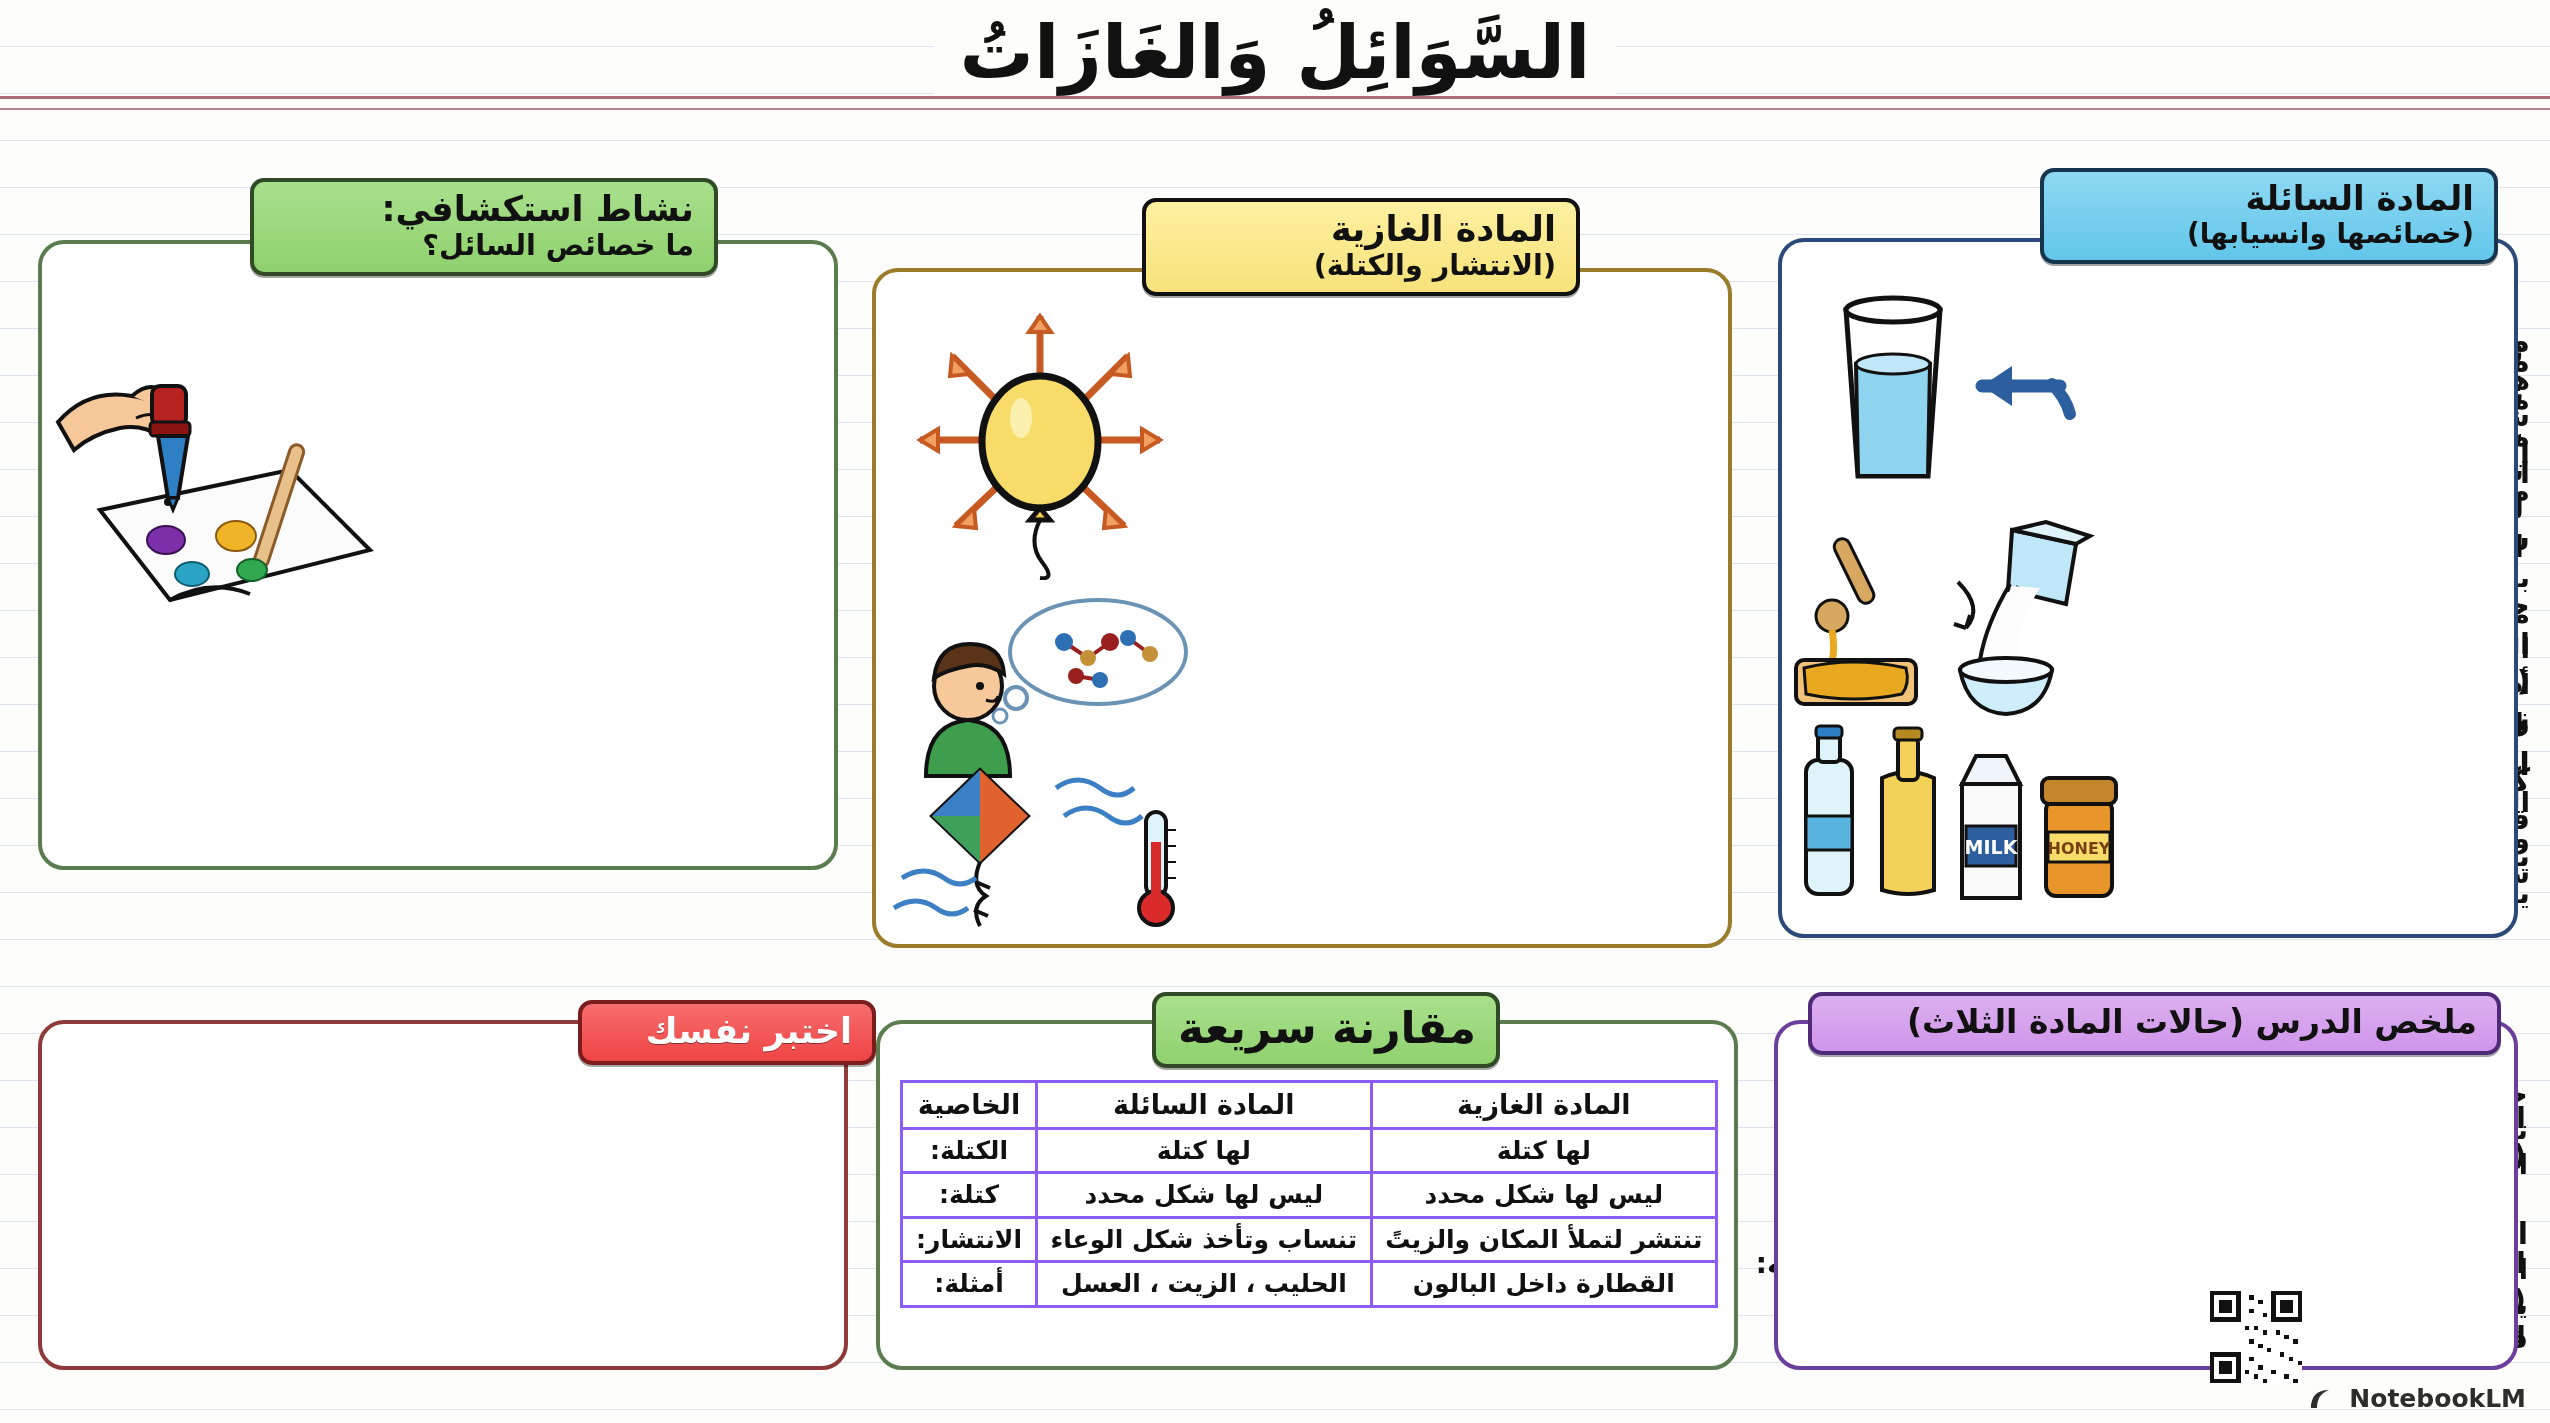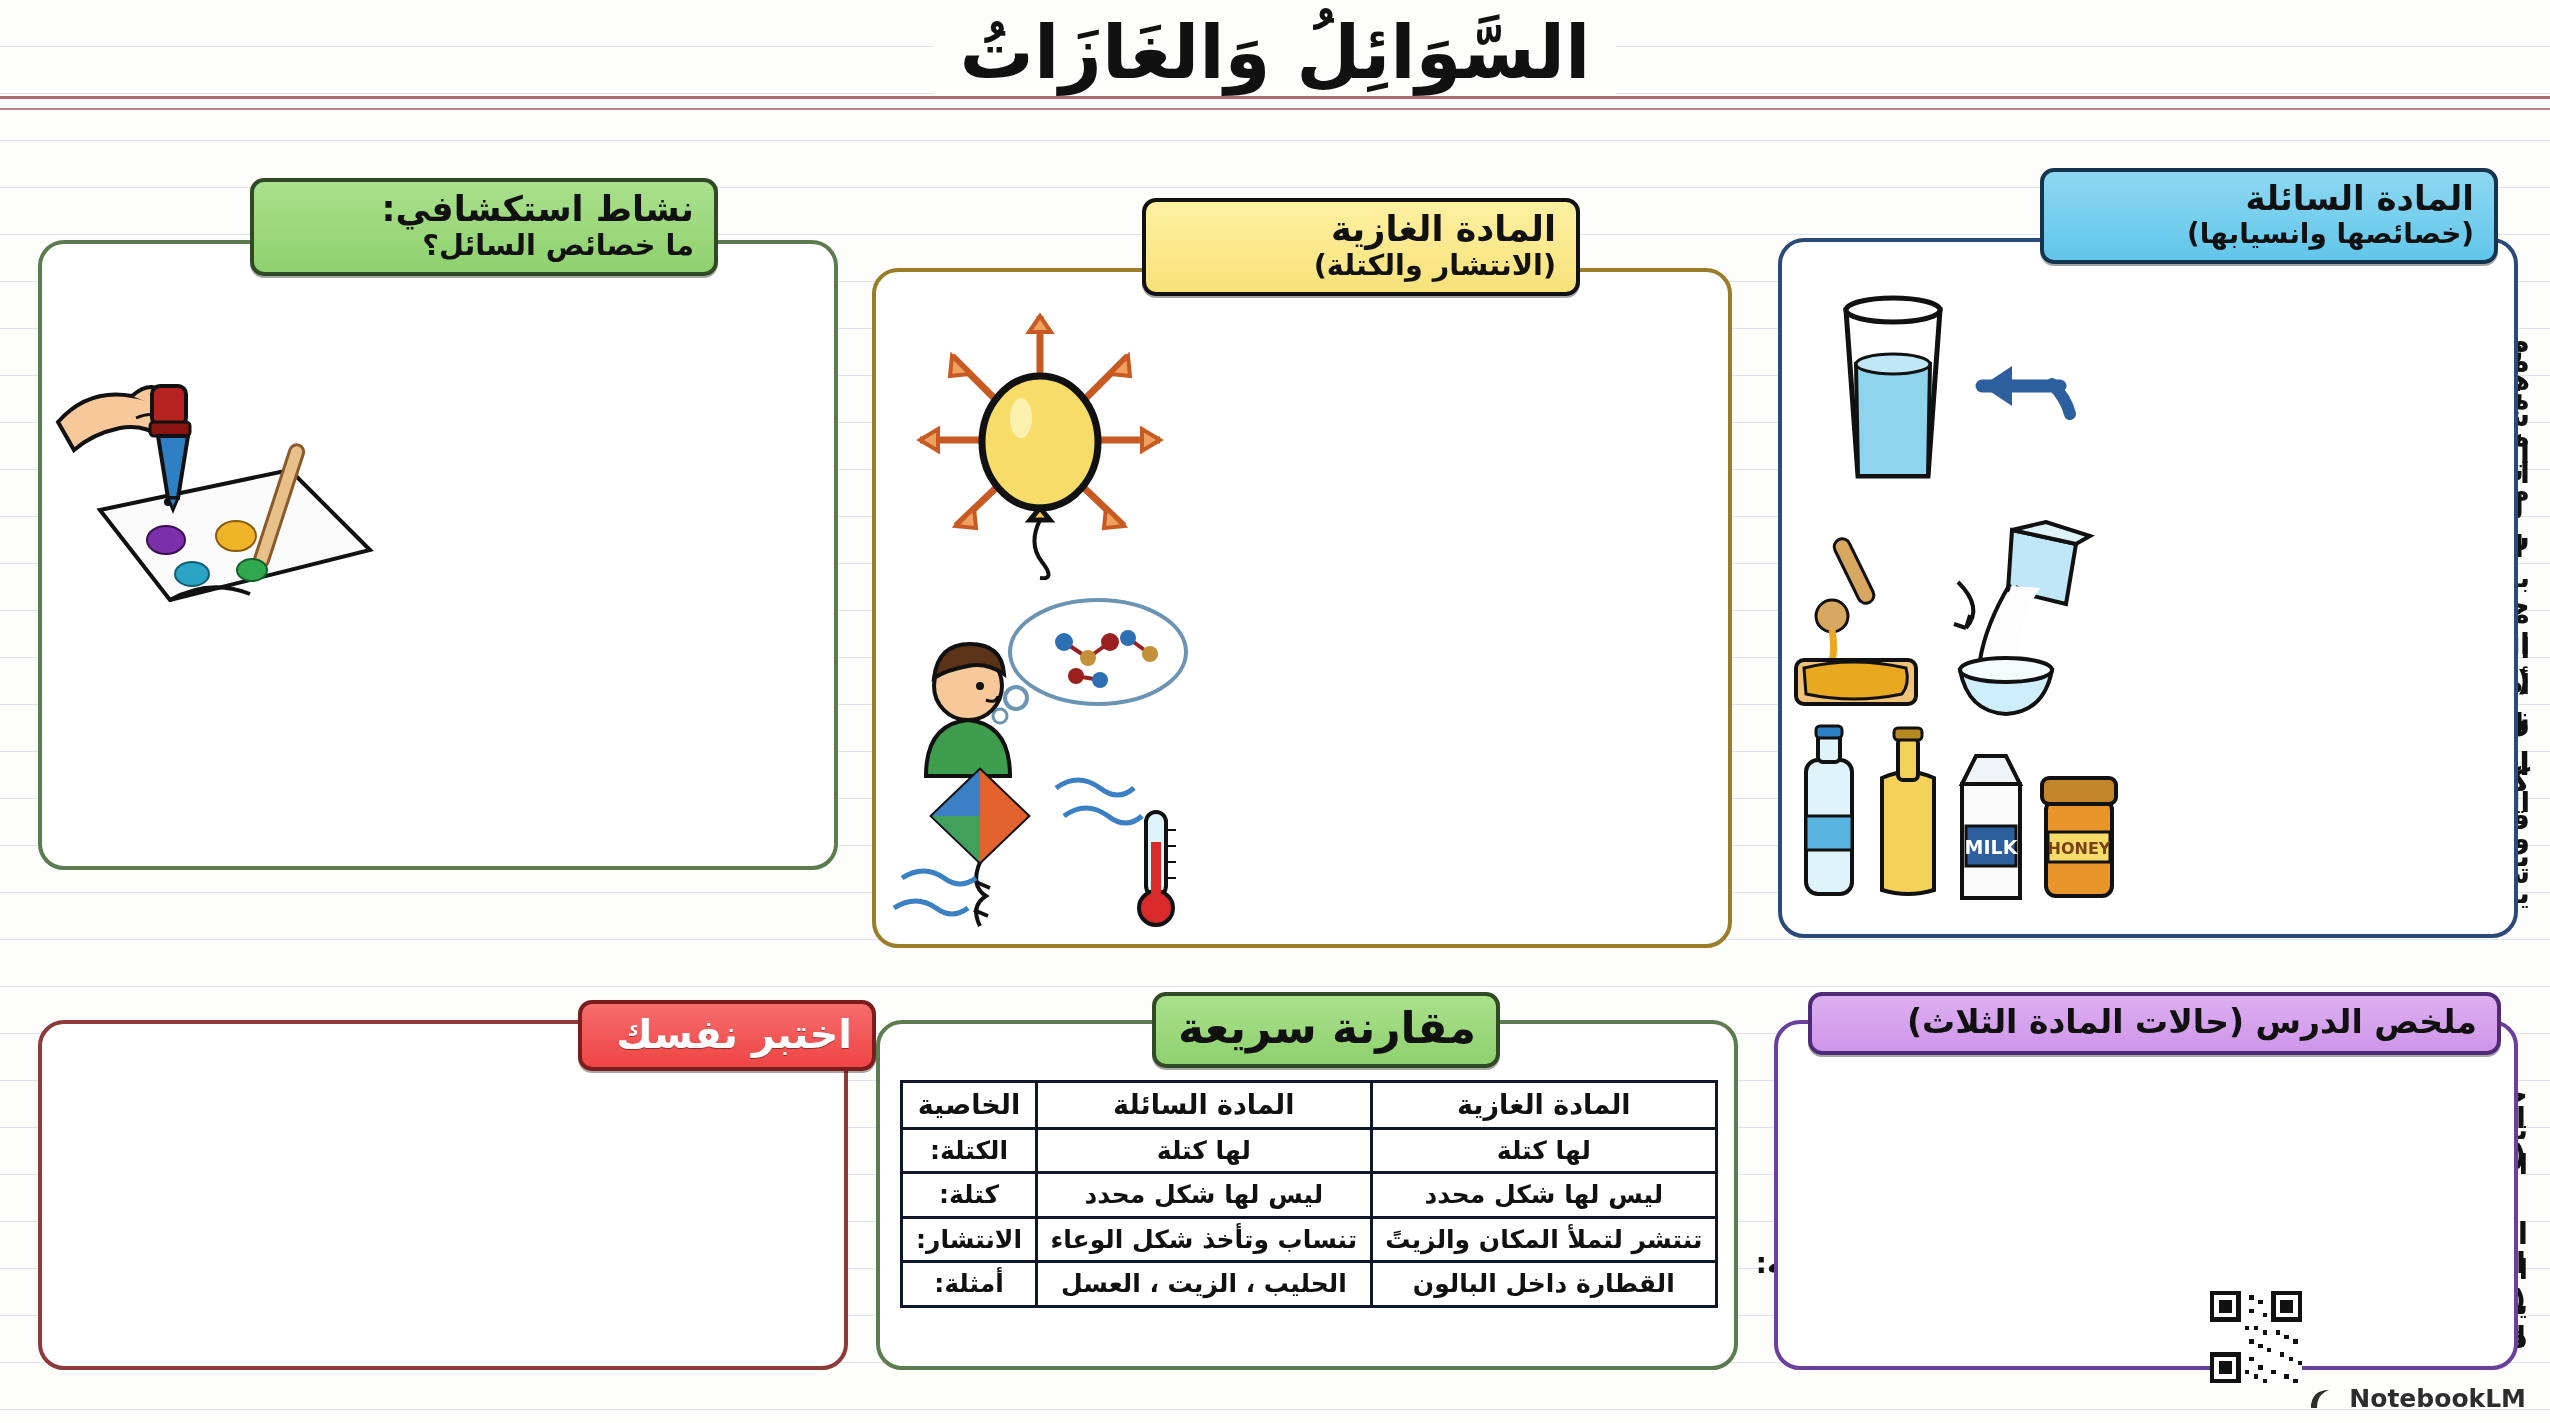--- a/index.html
+++ b/index.html
@@ -137,21 +137,21 @@
 
   
   #card-quiz{
     left:38px;top:1020px;width:810px;height:350px;
     border:4px solid #8f3a3a;
   }
   #badge-quiz{
     left:578px;top:1000px;width:250px;
     background:linear-gradient(#f76d6d,#ef4444);
     border:4px solid #7b1d1d;
-    font-size:40px;color:#fff;
+    font-size:35px;color:#fff;
     text-shadow:0 1px 0 rgba(0,0,0,.4);
   }
   #quiz-q1{right:24px;top:1100px;width:760px;font-size:29px;}
   #quiz-q2{right:24px;top:1245px;width:780px;font-size:29px;}
 
   
   #card-table{
     left:876px;top:1020px;width:862px;height:350px;
     border:4px solid #5a7c4f;
   }
@@ -160,21 +160,21 @@
     background:linear-gradient(#a9e08c,#8fd16e);
     border:4px solid #2f4a24;
     font-size:44px;
   }
   #cmp-table{
     position:absolute;left:900px;top:1080px;
     width:818px;border-collapse:collapse;
     z-index:5;font-size:25px;
   }
   #cmp-table th,#cmp-table td{
-    border:3px solid #0f172a;
+    border:3px solid #8b5cf6;
     text-align:center;color:#111;font-weight:bold;
     padding:7px 6px;line-height:1.1;
     background:#fff;
   }
   #cmp-table th{font-size:27px;}
   th.h-prop{background:#f4786e;width:120px;}
   th.h-liq{background:#7fd4f0;}
   th.h-gas{background:#fbe57f;}
   td.c-prop{background:#cfcdbb;width:120px;text-align:right;padding-right:10px;}
 

